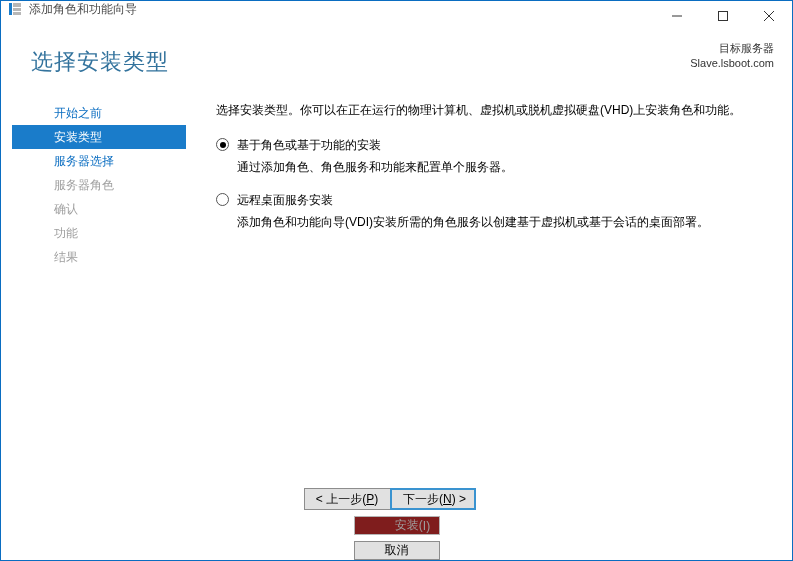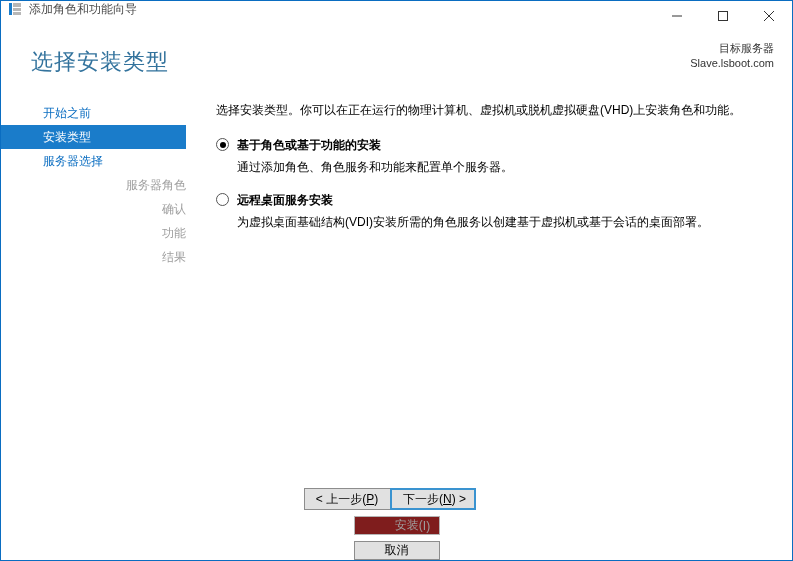--- a/index.html
+++ b/index.html
@@ -74,40 +74,39 @@
     
     .body-area {
       flex: 1 1 auto;
       display: flex;
       overflow: hidden;
     }
     
     .sidebar {
       width: 185px;
       padding-top: 14px;
-      padding-left: 0;
+      padding-left: 11px;
     }
     .sidebar-item {
       height: 24px;
       display: flex;
       align-items: center;
       padding-left: 42px;
       font-size: 12px;
       color: var(--accent-blue);
       cursor: pointer;
       position: relative;
     }
     .sidebar-item.selected {
       background: var(--selected-blue);
       color: #fff;
     }
     .sidebar-item.disabled {
       color: var(--text-disabled);
       cursor: default;
-      justify-content: flex-end;
     }
     
     .content {
       flex: 1 1 auto;
       padding: 14px 22px 0 30px;
       font-size: 12px;
       color: #000;
     }
     .intro-text { margin-bottom: 16px; line-height: 1.6; }
     .radio-group { padding-left: 0; }
@@ -126,21 +125,21 @@
       background: #fff;
     }
     .radio-circle.checked::after {
       content: "";
       width: 6px;
       height: 6px;
       background: #000;
       border-radius: 50%;
       display: block;
     }
-    .radio-label { font-weight: 700; line-height: 1.5; }
+    .radio-label { font-weight: 400; line-height: 1.5; }
     .radio-desc { font-weight: 400; color: #000; line-height: 1.6; margin-top: 4px; }
     
     .footer {
       height: 44px;
       display: flex;
       align-items: center;
       justify-content: flex-end;
       padding: 0 18px;
       gap: 6px;
       flex-direction: column;
@@ -253,21 +252,21 @@
           <div>
             <div class="radio-label">基于角色或基于功能的安装</div>
             <div class="radio-desc">通过添加角色、角色服务和功能来配置单个服务器。</div>
           </div>
         </div>
 
         <div class="radio-option">
           <span class="radio-circle"></span>
           <div>
             <div class="radio-label">远程桌面服务安装</div>
-            <div class="radio-desc">为虚拟桌面基础结构(VDI)安装所需的角色服务以创建基于虚拟机或基于会话的桌面部署。</div>
+            <div class="radio-desc">添加角色和功能向导(VDI)安装所需的角色服务以创建基于虚拟机或基于会话的桌面部署。</div>
           </div>
         </div>
 
       </div>
     </div>
 
   </div>
 
   <div class="footer">
     <div class="btn-group">

